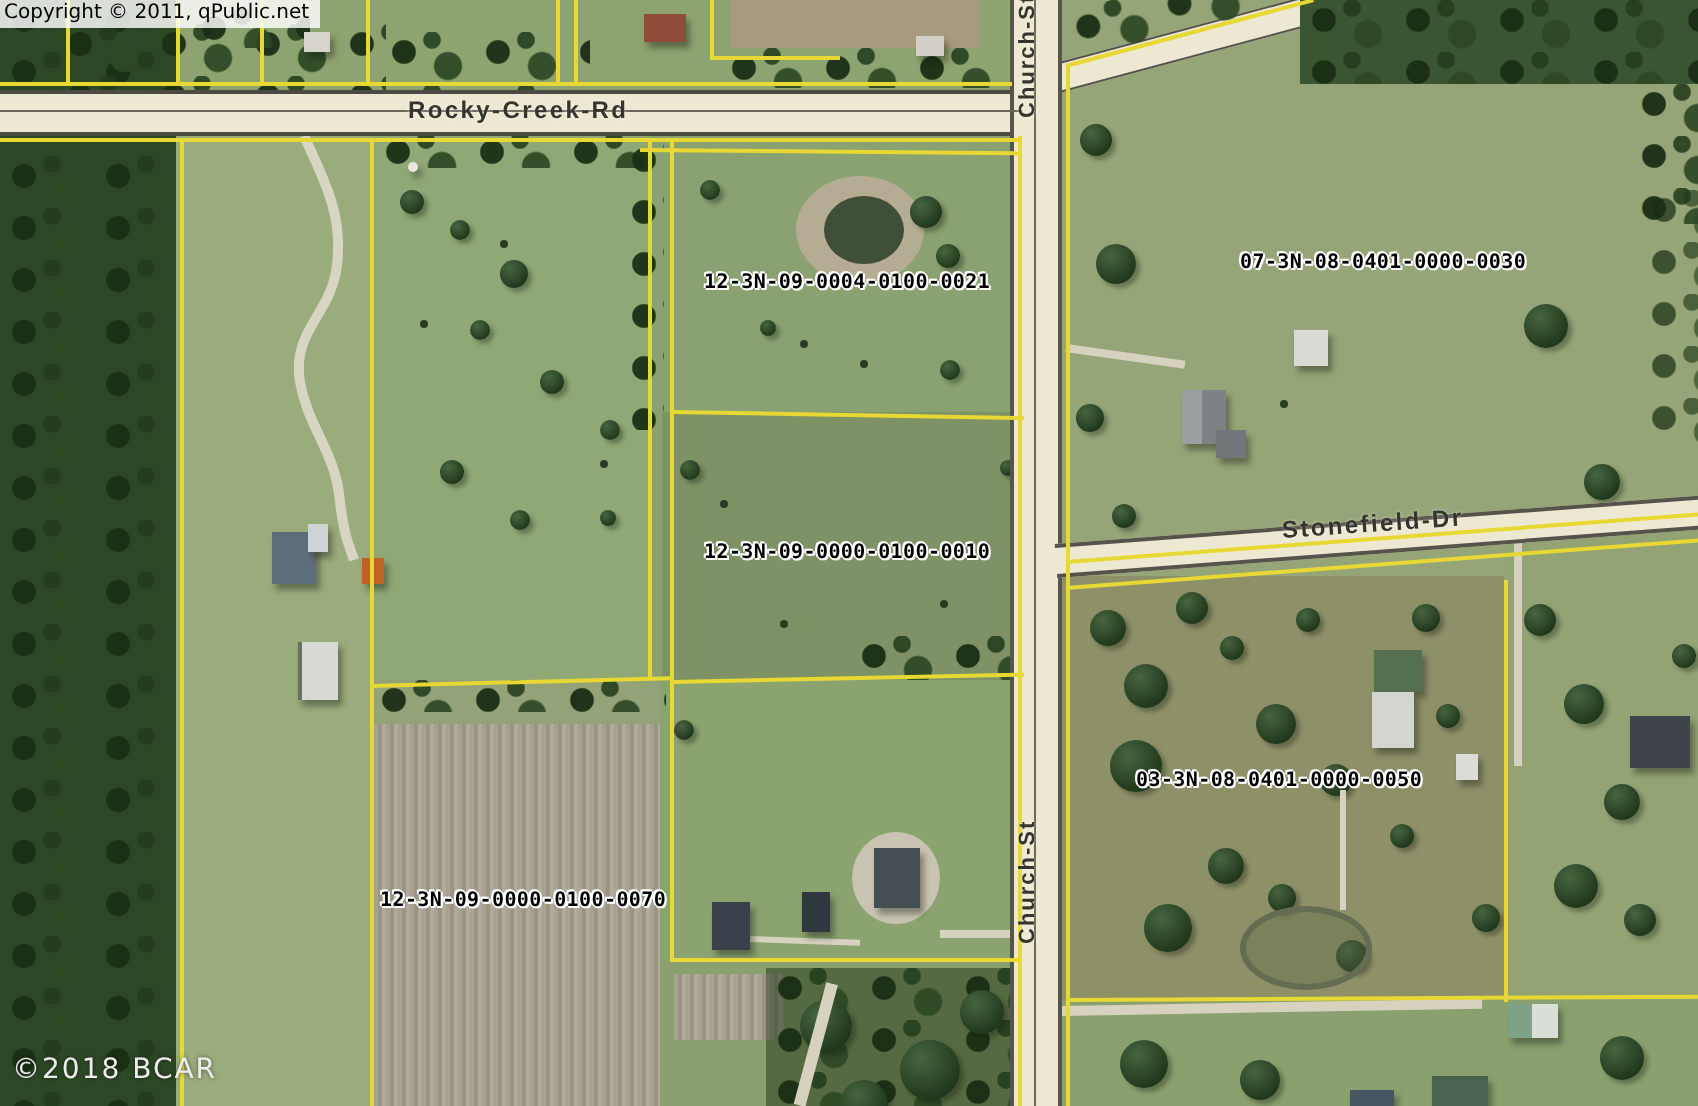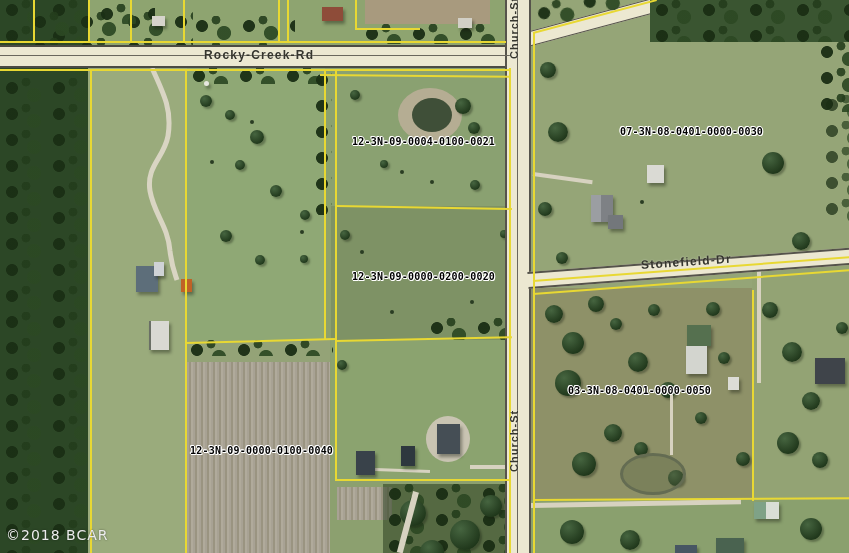--- a/index.html
+++ b/index.html
@@ -211,20 +211,21 @@
   <div class="struct" style="left:754px;top:502px;width:25px;height:17px;background:linear-gradient(90deg,#7fa287 0 12px,#d9ded6 12px);"></div>
   <div class="struct" style="left:716px;top:538px;width:28px;height:15px;background:#4a6350;"></div>
   <div class="struct" style="left:675px;top:545px;width:22px;height:8px;background:#475663;"></div>
 
   <div class="lblr" style="left:204px;top:48px;">Rocky-Creek-Rd</div>
   <div class="lblr rotL" style="left:641px;top:258px;transform:rotate(-4deg);">Stonefield-Dr</div>
   <div class="lblr vert" style="left:508px;top:1px;height:58px;">Church-St</div>
   <div class="lblr vert" style="left:508px;top:378px;height:94px;">Church-St</div>
 
   <div class="lblp" style="left:352px;top:136px;">12-3N-09-0004-0100-0021</div>
-  <div class="lblp" style="left:352px;top:271px;">12-3N-09-0000-0200-0020</div>
-  <div class="lblp" style="left:190px;top:445px;">12-3N-09-0000-0100-0040</div>
+  <div class="lblp" style="left:352px;top:271px;">12-3N-09-0000-0100-0010</div>
+  <div class="lblp" style="left:190px;top:445px;">12-3N-09-0000-0100-0070</div>
   <div class="lblp" style="left:620px;top:126px;">07-3N-08-0401-0000-0030</div>
   <div class="lblp" style="left:568px;top:385px;">03-3N-08-0401-0000-0050</div>
 
+  <div class="copyT">Copyright © 2011, qPublic.net</div>
   <div class="copyB">©2018 BCAR</div>
 
 </div>
 
 </body></html>

